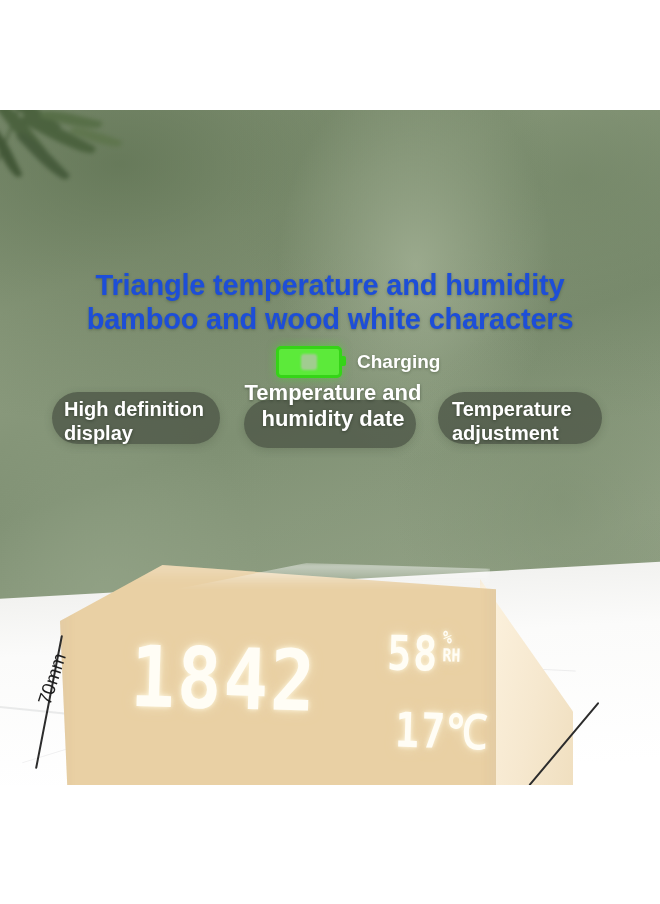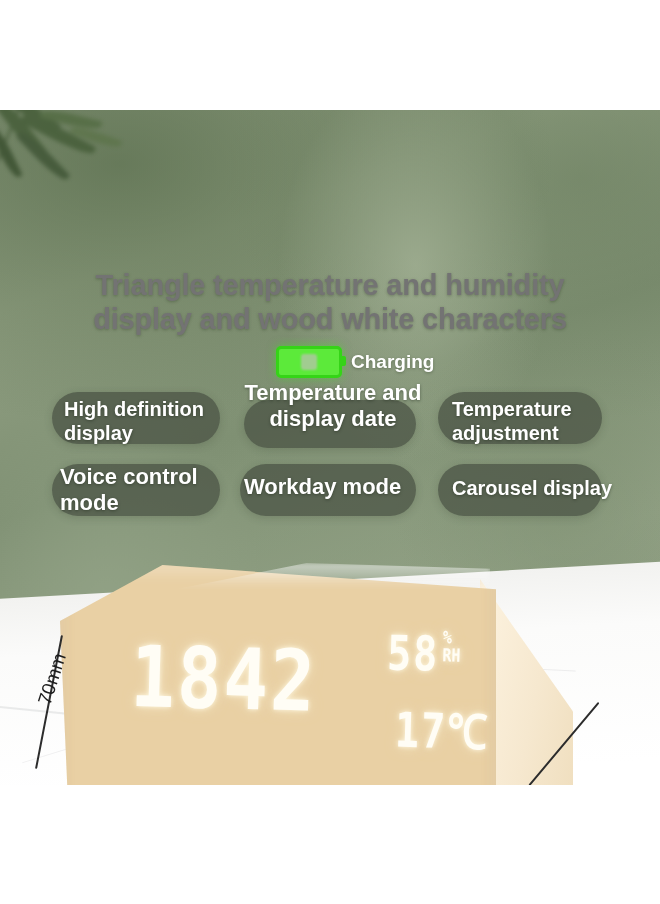--- a/index.html
+++ b/index.html
@@ -91,26 +91,26 @@
   .dimline{position:absolute;background:#2c2c2c;border-radius:1px;}
   .dl-left{left:48px;top:524px;width:2px;height:136px;transform:rotate(11deg);}
   .dl-right{left:530px;top:676px;width:2px;height:108px;transform:rotate(-140deg);transform-origin:top left;}
 
   .dimlabel{position:absolute;color:#1d1d1d;font-size:19px;font-weight:400;
             font-family:"Liberation Sans","DejaVu Sans",sans-serif;white-space:nowrap;}
   .d-70{left:26px;top:558px;transform:rotate(-72deg);transform-origin:center;}
 
   
   .headline{position:absolute;left:0;top:158px;width:660px;text-align:center;
-    color:#737373;font-size:29px;font-weight:700;line-height:1.18;
+    color:#1d4ed8;font-size:29px;font-weight:700;line-height:1.18;
     letter-spacing:-.2px;text-shadow:0 1px 3px rgba(40,55,30,.35);}
   .headline div{white-space:nowrap;}
 
   
-  .charging{position:absolute;left:248px;top:236px;display:flex;align-items:center;gap:9px;padding-left:28px;}
+  .charging{position:absolute;left:248px;top:236px;display:flex;align-items:center;gap:15px;padding-left:28px;}
   .batt{position:relative;width:60px;height:26px;border:3px solid #35d417;border-radius:5px;
          background:#5cea3a;box-shadow:0 0 10px rgba(70,225,40,.55);}
   .batt:after{content:"";position:absolute;right:-7px;top:7px;width:5px;height:10px;
               background:#35d417;border-radius:0 2px 2px 0;}
   .bolt{position:absolute;left:50%;top:50%;transform:translate(-50%,-50%);
         width:16px;height:16px;background:#b9c3ad;opacity:.75;border-radius:3px;filter:blur(1px);}
   .charging-label{color:#ffffff;font-size:19px;font-weight:700;
                   text-shadow:0 1px 3px rgba(40,55,30,.4);}
 
   
@@ -187,47 +187,38 @@
     </div>
 
     <div class="dimline dl-left"></div>
 
     <div class="dimline dl-right"></div>
 
     <div class="dimlabel d-70">70mm</div>
 
     <div class="headline">
       <div>Triangle temperature and humidity</div>
-      <div>display and wood white characters</div>
+      <div>bamboo and wood white characters</div>
     </div>
 
     <div class="charging">
       <div class="batt">
         <div class="bolt"></div>
       </div>
       <div class="charging-label">Charging</div>
     </div>
 
     <div class="chips">
       <div class="chip-row">
         <div class="chip c1"></div>
         <div class="chip-text t-small c1t">High definition
 display</div>
         <div class="chip c2"></div>
         <div class="chip-text t-big c2t">Temperature and
-display date</div>
+humidity date</div>
         <div class="chip c3"></div>
         <div class="chip-text t-small c3t">Temperature
 adjustment</div>
       </div>
-      <div class="chip-row">
-        <div class="chip c4"></div>
-        <div class="chip-text t-big c4t">Voice control
-mode</div>
-        <div class="chip c5"></div>
-        <div class="chip-text t-big c5t">Workday mode</div>
-        <div class="chip c6"></div>
-        <div class="chip-text t-small c6t">Carousel display</div>
-      </div>
     </div>
 
   </div>
 </div>
 
 </body></html>

